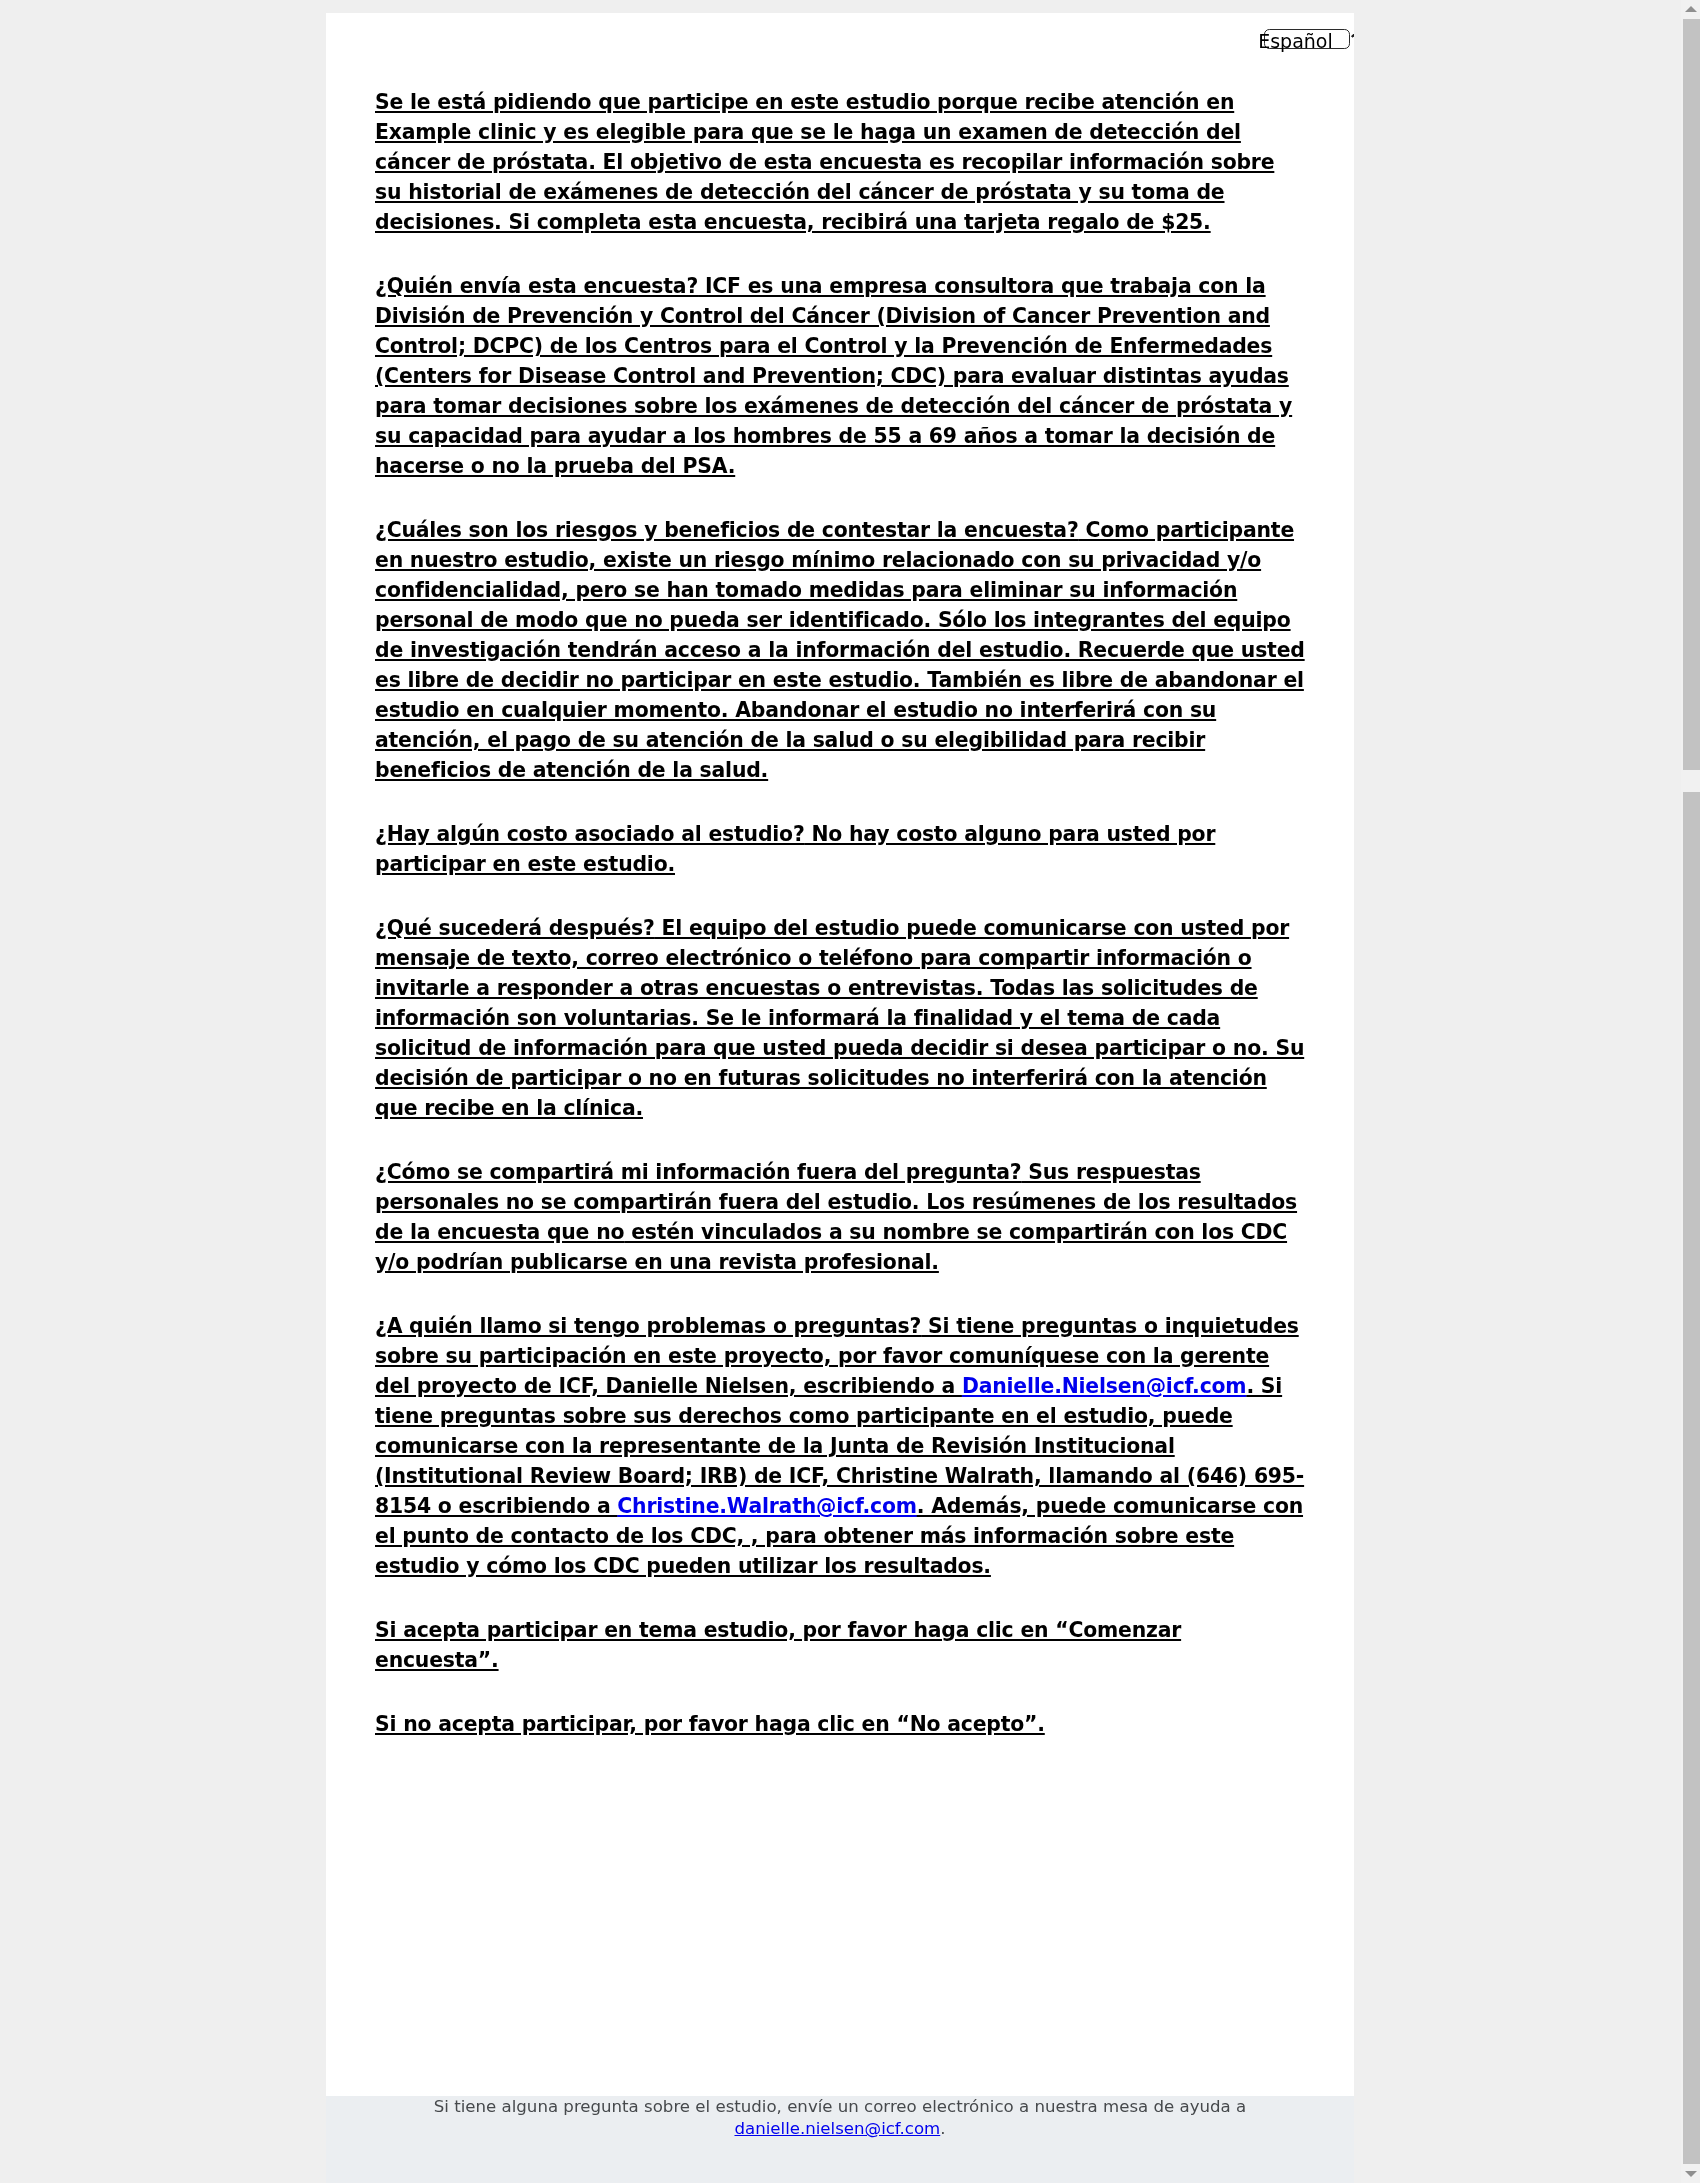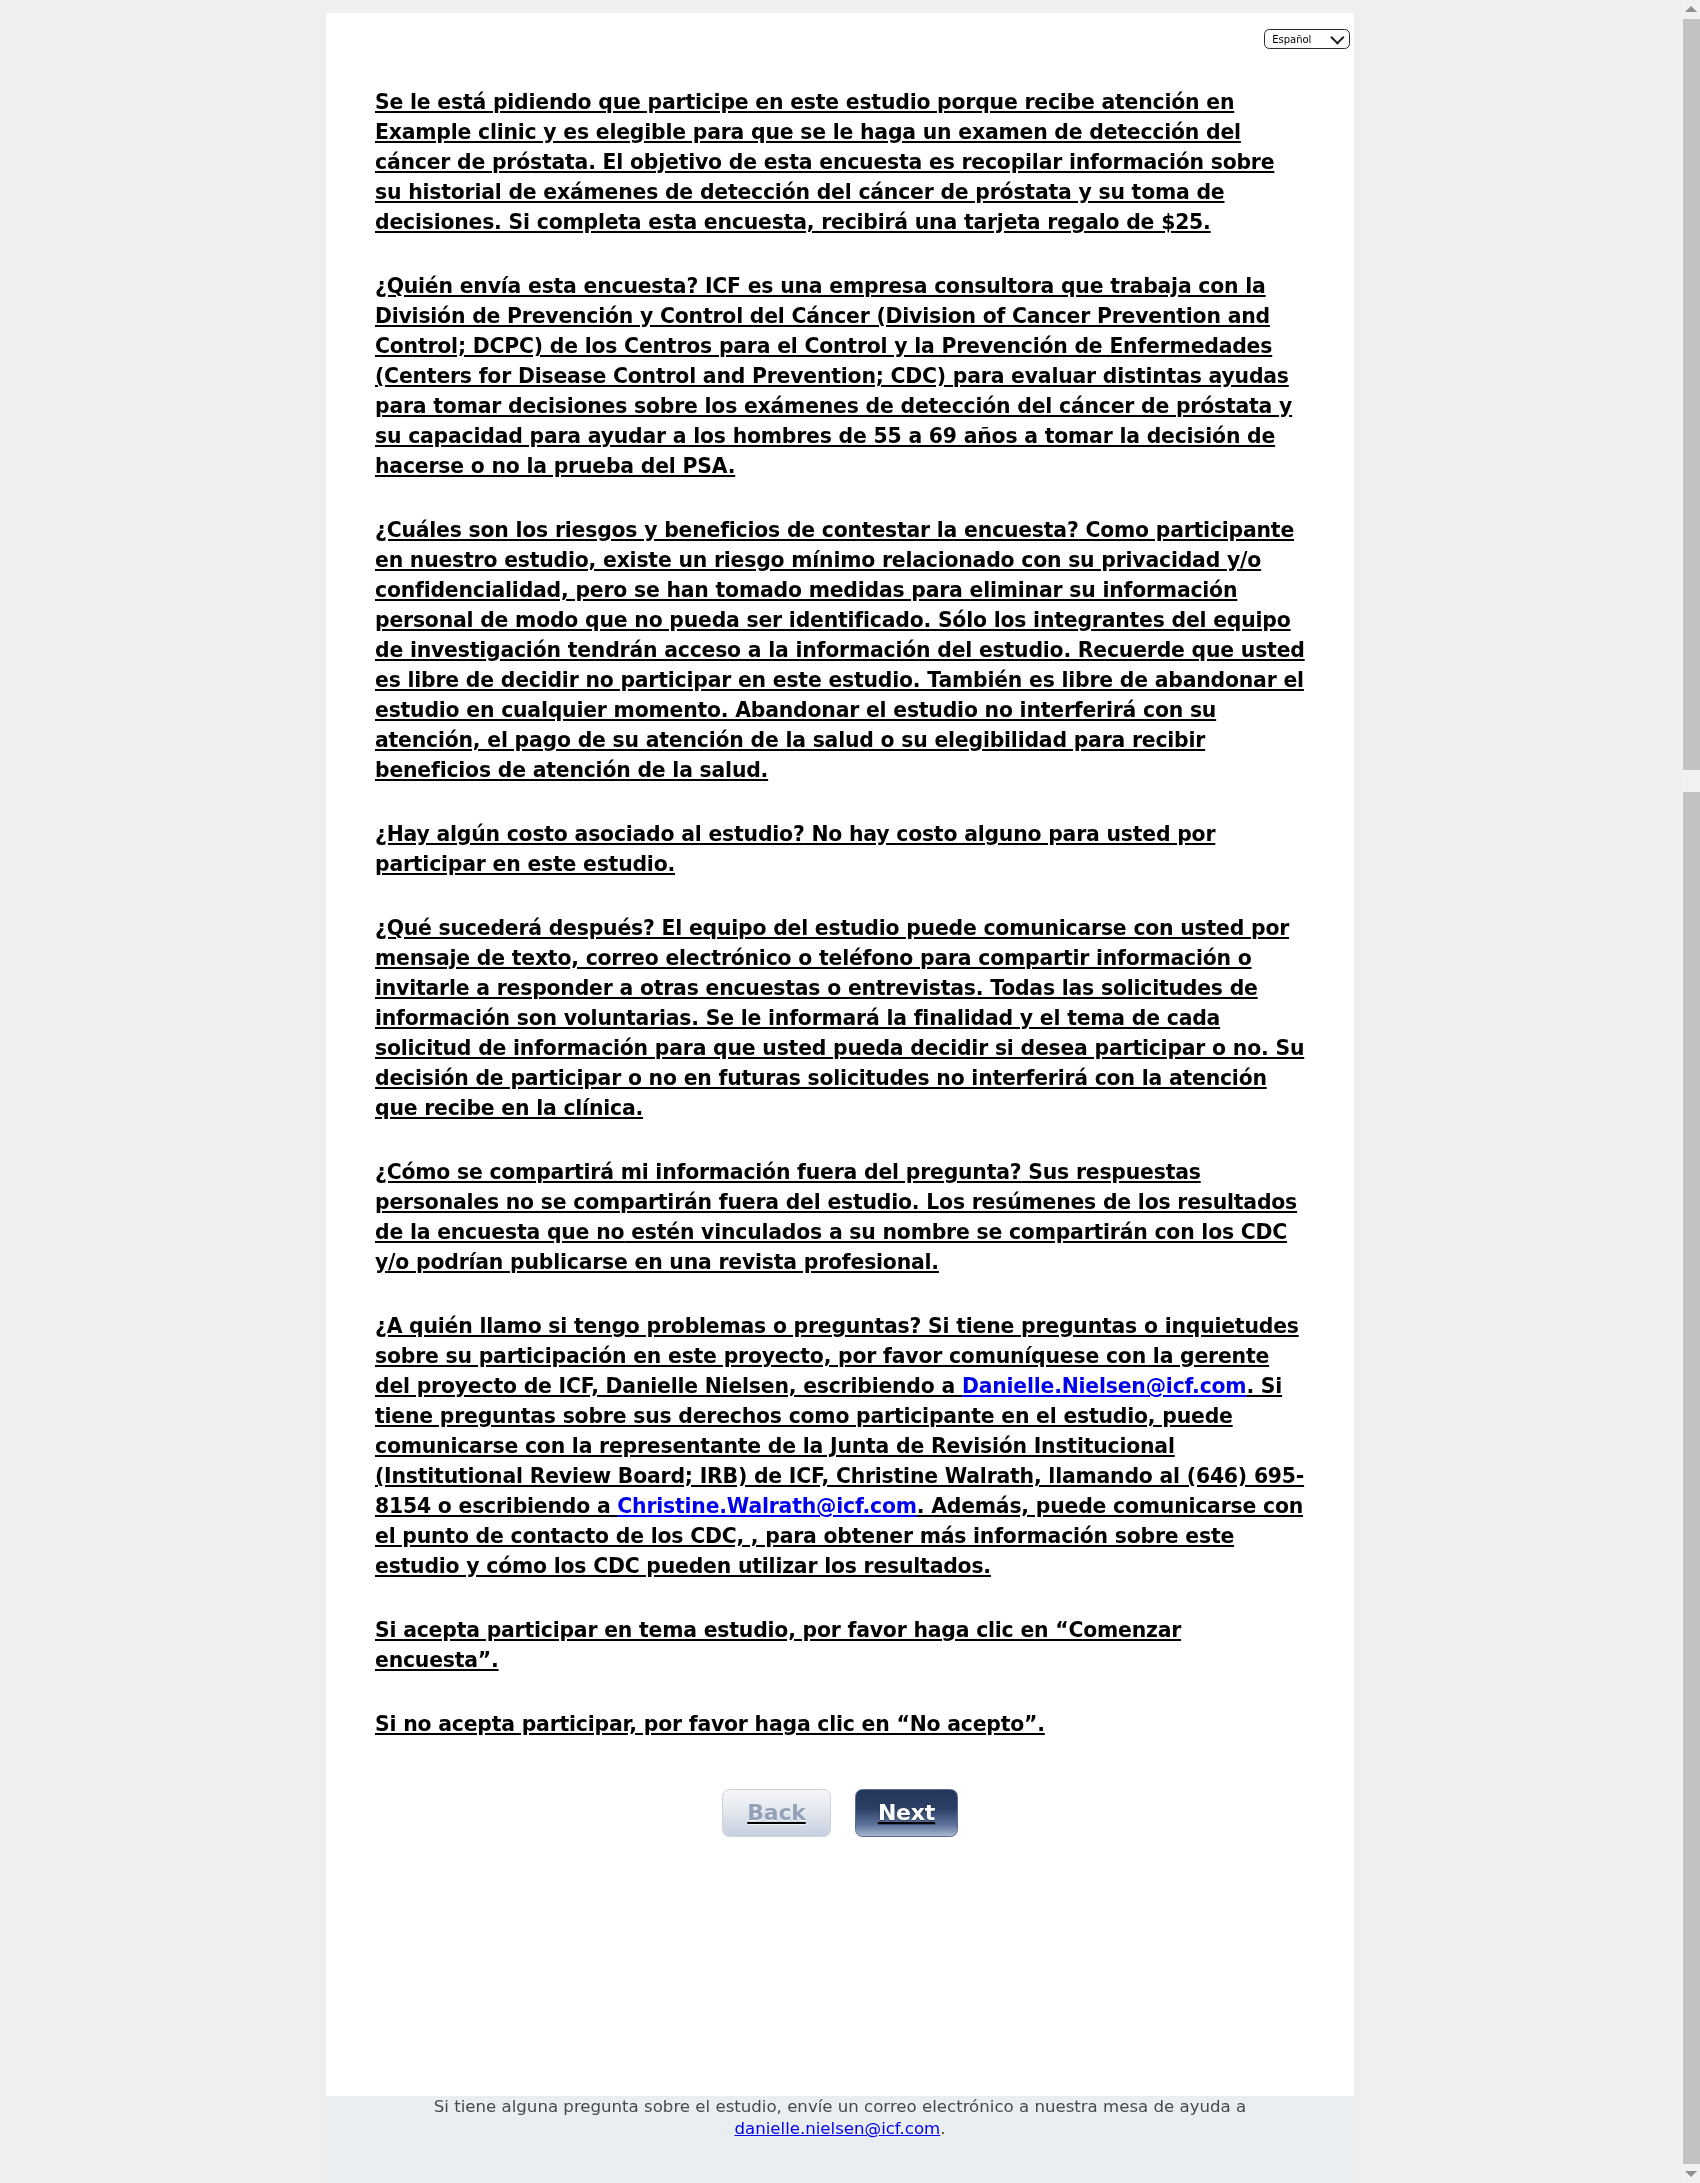--- a/index.html
+++ b/index.html
@@ -9,22 +9,22 @@
     font-family:"DejaVu Sans","Liberation Sans",sans-serif;
   }
   
   .card{
     position:absolute;left:326px;top:13px;width:1028px;height:2083px;
     background:#ffffff;box-sizing:border-box;overflow:hidden;
   }
   .lang-select{
     position:absolute;top:16px;right:4.5px;width:86px;height:20.4px;
     background:#ffffff;border:1.5px solid #2b2b2b;border-radius:5.3px;
-    display:flex;align-items:center;justify-content:center;gap:20px;
-    font-size:10px;color:#000;box-sizing:border-box;cursor:default;
+    display:flex;align-items:flex-start;justify-content:center;gap:20px;
+    font-size:19px;color:#000;box-sizing:border-box;cursor:default;
   }
   .chev{
     width:7.5px;height:7.5px;border-right:2.3px solid #1b1b1b;border-bottom:2.3px solid #1b1b1b;
     transform:rotate(45deg) translateY(-2.3px);display:inline-block;
   }
   .content{
     position:absolute;left:49px;top:74px;width:930px;
     color:#000;font-weight:700;font-size:20.4px;line-height:30px;
     letter-spacing:-0.2px;
     text-decoration:underline;
@@ -97,24 +97,20 @@
         <p><span class="u">¿Cuáles son los riesgos y beneficios de contestar la encuesta?</span><span> Como participante en nuestro estudio, existe un riesgo mínimo relacionado con su privacidad y/o confidencialidad, pero se han tomado medidas para eliminar su información personal de modo que no pueda ser identificado. Sólo los integrantes del equipo de investigación tendrán acceso a la información del estudio. Recuerde que usted es libre de decidir no participar en este estudio. También es libre de abandonar el estudio en cualquier momento. Abandonar el estudio no interferirá con su atención, el pago de su atención de la salud o su elegibilidad para recibir beneficios de atención de la salud.</span></p>
         <p><span class="u">¿Hay algún costo asociado al estudio?</span><span> No hay costo alguno para usted por participar en este estudio.</span></p>
         <p><span class="u">¿Qué sucederá después?</span><span> El equipo del estudio puede comunicarse con usted por mensaje de texto, correo electrónico o teléfono para compartir información o invitarle a responder a otras encuestas o entrevistas. Todas las solicitudes de información son voluntarias. Se le informará la finalidad y el tema de cada solicitud de información para que usted pueda decidir si desea participar o no. Su decisión de participar o no en futuras solicitudes no interferirá con la atención que recibe en la clínica.</span></p>
         <p><span class="u">¿Cómo se compartirá mi información fuera del pregunta?</span><span> Sus respuestas personales no se compartirán fuera del estudio. Los resúmenes de los resultados de la encuesta que </span><span class="u">no</span><span> estén vinculados a su nombre se compartirán con los CDC y/o podrían publicarse en una revista profesional.</span></p>
         <p><span class="u">¿A quién llamo si tengo problemas o preguntas?</span><span> Si tiene preguntas o inquietudes sobre su participación en este proyecto, por favor comuníquese con la gerente del proyecto de ICF, Danielle Nielsen, escribiendo a </span><a class="lnk">Danielle.Nielsen@icf.com</a><span>. Si tiene preguntas sobre sus derechos como participante en el estudio, puede comunicarse con la representante de la Junta de Revisión Institucional (Institutional Review Board; IRB) de ICF, Christine Walrath, llamando al (646) 695-8154 o escribiendo a </span><a class="lnk">Christine.Walrath@icf.com</a><span>. Además, puede comunicarse con el punto de contacto de los CDC, , para obtener más información sobre este estudio y cómo los CDC pueden utilizar los resultados.</span></p>
         <p><span>Si acepta participar en tema estudio, por favor haga clic en “Comenzar encuesta”.</span></p>
         <p><span>Si no acepta participar, por favor haga clic en “No acepto”.</span></p>
       </div>
 
 
-    <div class="nav">
-      <div class="btn btn-back">Back</div>
-      <div class="btn btn-next">Next</div>
-    </div>
   </div>
 </div>
 
 <div class="footer">
   <span>Si tiene alguna pregunta sobre el estudio, envíe un correo electrónico a nuestra mesa de ayuda a</span><br>
   <a>danielle.nielsen@icf.com</a><span>.</span>
 </div>
 
 <div class="scrollbar">
   <div class="sb-btn sb-up">

